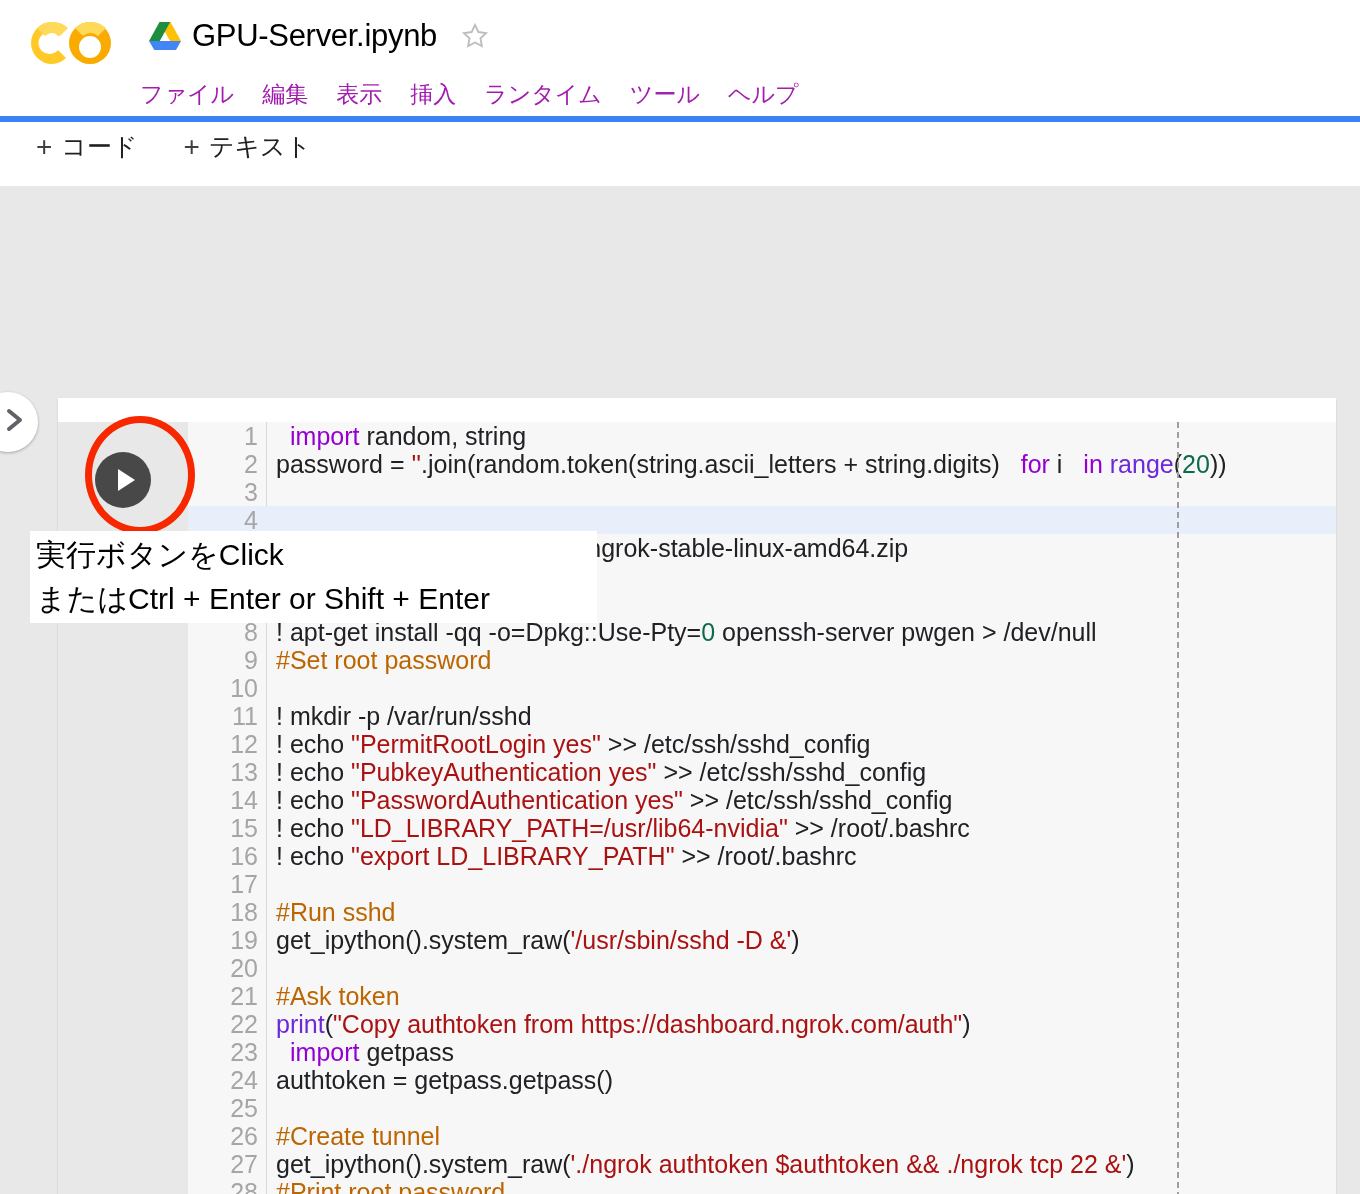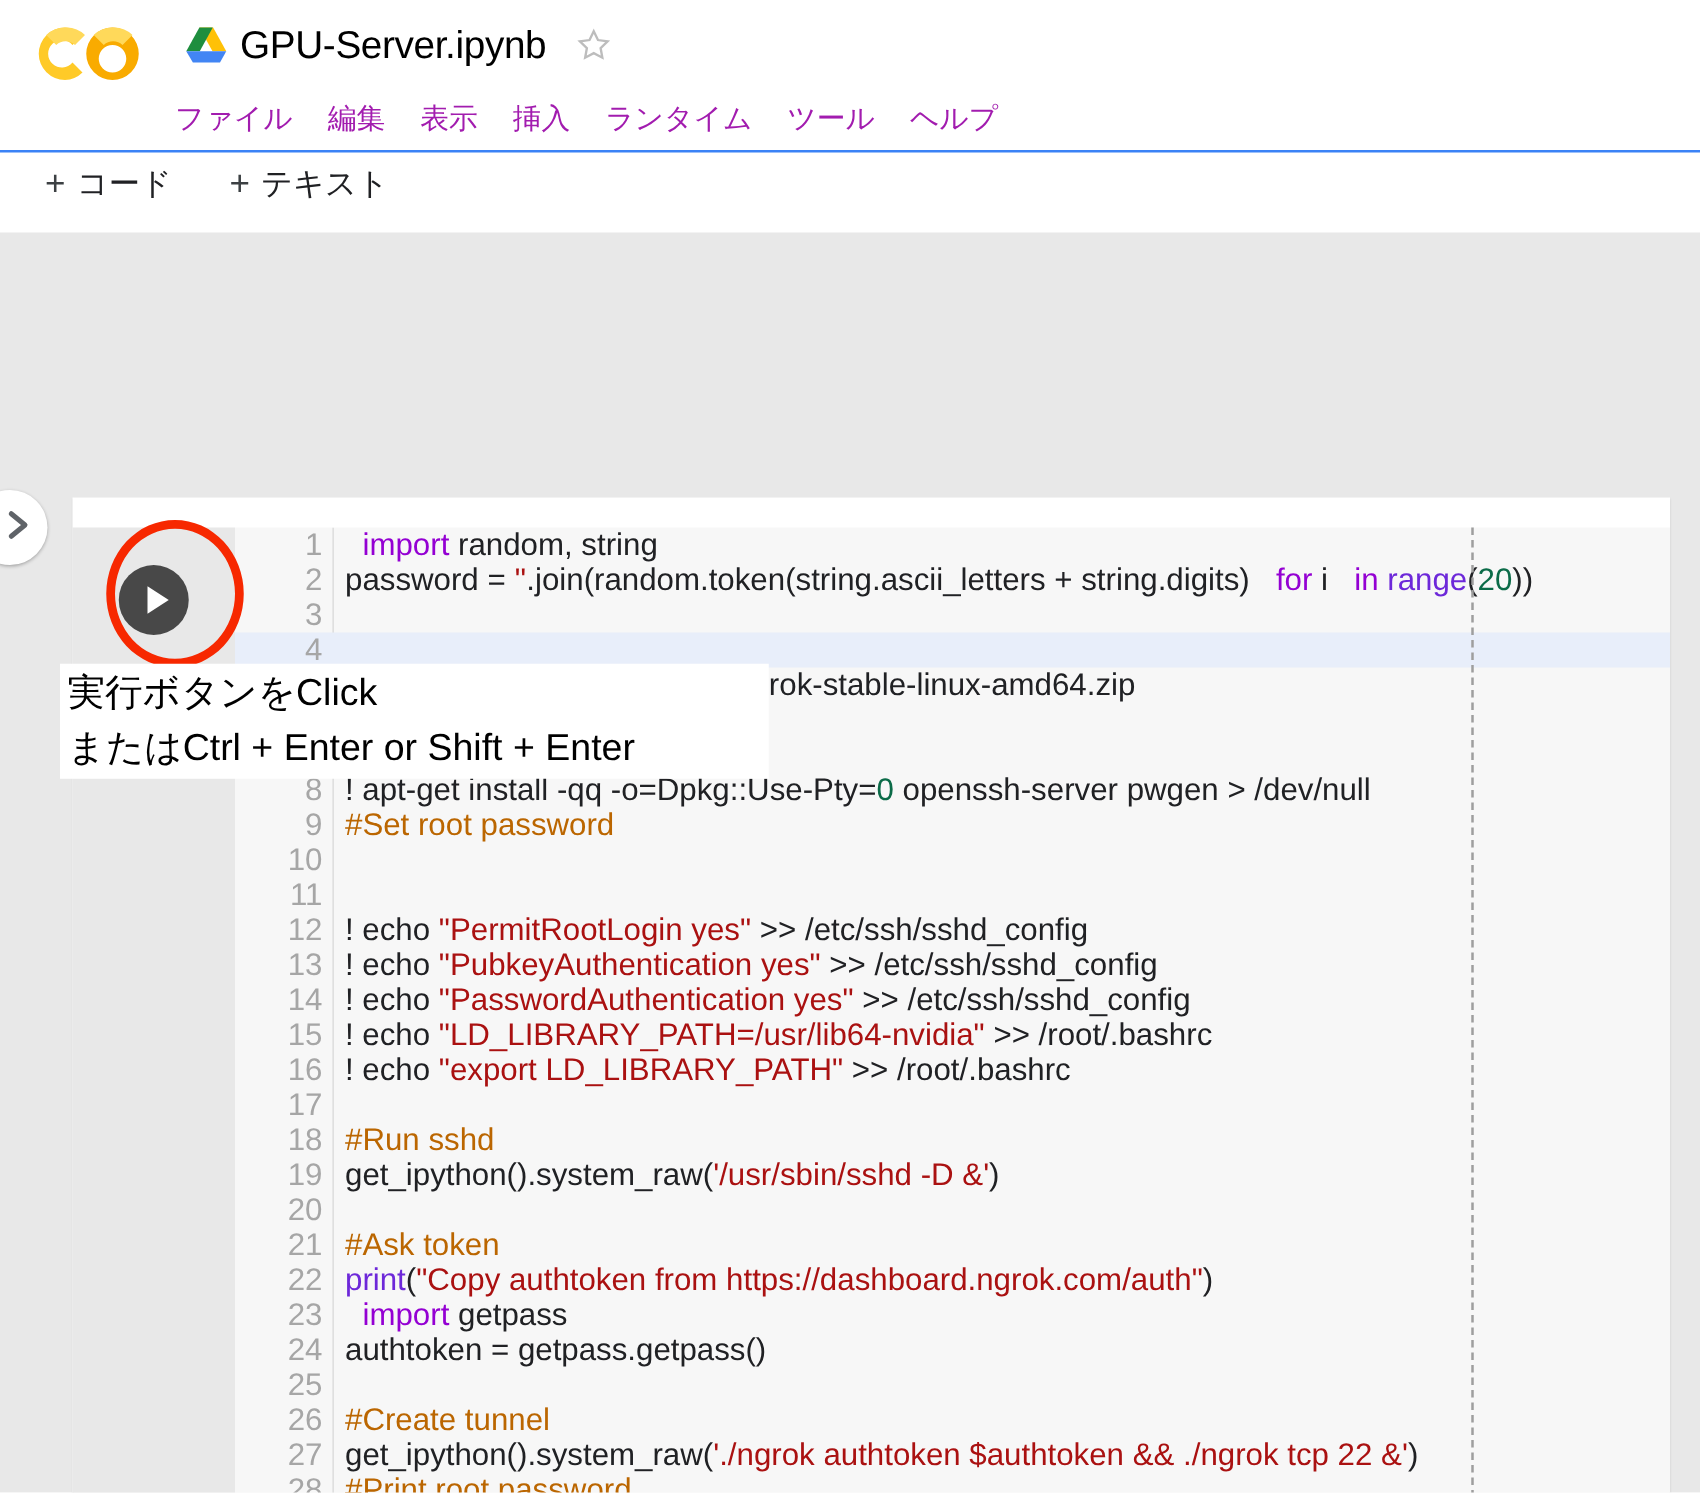--- a/index.html
+++ b/index.html
@@ -15,21 +15,21 @@
     position: relative;
   }
 
   
   #header {
     position: absolute;
     left: 0; top: 0;
     width: 1360px;
     height: 122px;
     background: #ffffff;
-    border-bottom: 2px solid #3b82f6;
+    border-bottom: 6px solid #3b82f6;
     box-sizing: border-box;
   }
   #colab-logo {
     position: absolute;
     left: 26px; top: 12px;
     width: 96px; height: 62px;
   }
   #title-row {
     position: absolute;
     left: 148px; top: 12px;
@@ -214,21 +214,21 @@
   .kw   { color: #9400d3; margin-left: 14px; }   
   .fn   { color: #6d28d9; }   
   .str  { color: #aa1111; }   
   .cmt  { color: #bb6600; }   
   .num  { color: #0b6b48; }   
   .var  { color: #ee0000; }   
 
   
   #annotation {
     position: absolute;
-    left: 48px; top: 345px;
+    left: 30px; top: 345px;
     width: 567px;
     height: 92px;
     background: #ffffff;
     z-index: 40;
     display: flex;
     flex-direction: column;
     justify-content: center;
     padding-left: 6px;
     box-sizing: border-box;
   }
@@ -317,21 +317,21 @@
           <div class="code-line"><span class="ln">1</span><span class="code-txt"><span class="kw">import</span><span> random, string</span></span></div>
           <div class="code-line"><span class="ln">2</span><span class="code-txt"><span>password = </span><span class="str">''</span><span>.join(random.token(string.ascii_letters + string.digits) </span><span class="kw">for</span><span> i </span><span class="kw">in</span><span> </span><span class="fn">range</span><span>(</span><span class="num">20</span><span>))</span></span></div>
           <div class="code-line"><span class="ln">3</span><span class="code-txt"><span></span></span></div>
           <div class="code-line active"><span class="ln">4</span><span class="code-txt"><span></span></span></div>
           <div class="code-line"><span class="ln">5</span><span class="code-txt"><span>equinox.io/c/</span><span class="num">4</span><span>VmDzA7iaHb/ngrok-stable-linux-amd64.zip</span></span></div>
           <div class="code-line"><span class="ln">6</span><span class="code-txt"><span>nux-amd64.zip</span></span></div>
           <div class="code-line"><span class="ln">7</span><span class="code-txt"><span class="cmt">#Setup sshd</span></span></div>
           <div class="code-line"><span class="ln">8</span><span class="code-txt"><span>! apt-get install -qq -o=Dpkg::Use-Pty=</span><span class="num">0</span><span> openssh-server pwgen &gt; /dev/null</span></span></div>
           <div class="code-line"><span class="ln">9</span><span class="code-txt"><span class="cmt">#Set root password</span></span></div>
           <div class="code-line"><span class="ln">10</span></div>
-          <div class="code-line"><span class="ln">11</span></div>
+          <div class="code-line"><span class="ln">11</span><span class="code-txt"><span>! mkdir -p /var/run/sshd</span></span></div>
           <div class="code-line"><span class="ln">12</span><span class="code-txt"><span>! echo </span><span class="str">"PermitRootLogin yes"</span><span> &gt;&gt; /etc/ssh/sshd_config</span></span></div>
           <div class="code-line"><span class="ln">13</span><span class="code-txt"><span>! echo </span><span class="str">"PubkeyAuthentication yes"</span><span> &gt;&gt; /etc/ssh/sshd_config</span></span></div>
           <div class="code-line"><span class="ln">14</span><span class="code-txt"><span>! echo </span><span class="str">"PasswordAuthentication yes"</span><span> &gt;&gt; /etc/ssh/sshd_config</span></span></div>
           <div class="code-line"><span class="ln">15</span><span class="code-txt"><span>! echo </span><span class="str">"LD_LIBRARY_PATH=/usr/lib64-nvidia"</span><span> &gt;&gt; /root/.bashrc</span></span></div>
           <div class="code-line"><span class="ln">16</span><span class="code-txt"><span>! echo </span><span class="str">"export LD_LIBRARY_PATH"</span><span> &gt;&gt; /root/.bashrc</span></span></div>
           <div class="code-line"><span class="ln">17</span><span class="code-txt"><span></span></span></div>
           <div class="code-line"><span class="ln">18</span><span class="code-txt"><span class="cmt">#Run sshd</span></span></div>
           <div class="code-line"><span class="ln">19</span><span class="code-txt"><span>get_ipython().system_raw(</span><span class="str">'/usr/sbin/sshd -D &amp;'</span><span>)</span></span></div>
           <div class="code-line"><span class="ln">20</span><span class="code-txt"><span></span></span></div>
           <div class="code-line"><span class="ln">21</span><span class="code-txt"><span class="cmt">#Ask token</span></span></div>

